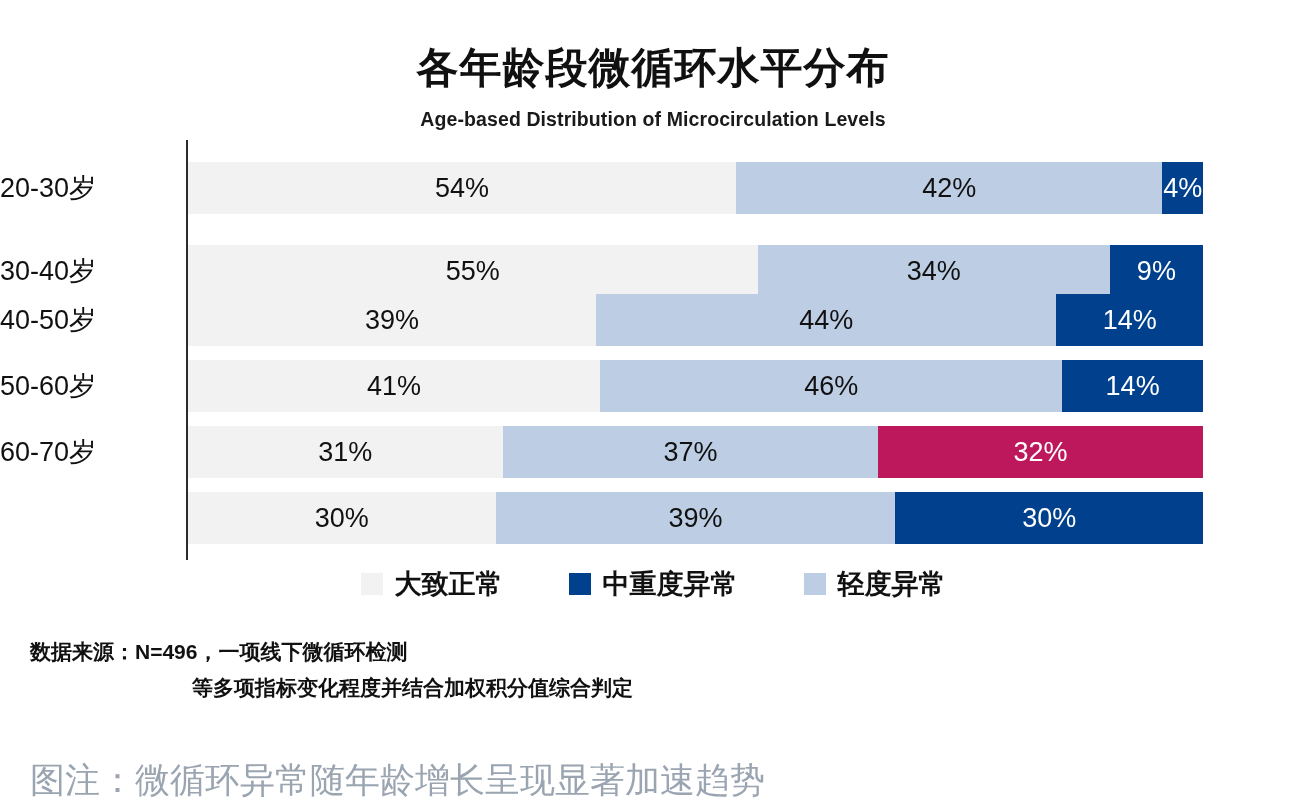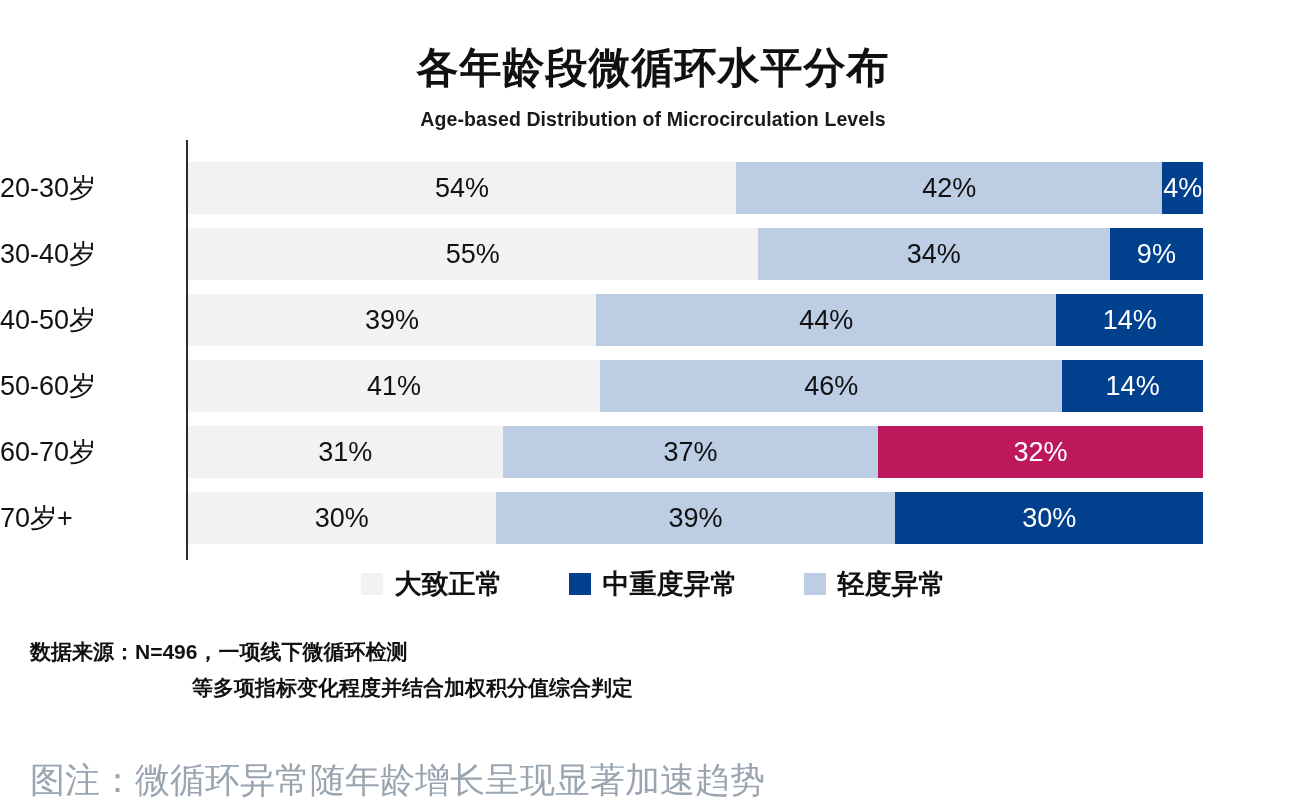--- a/index.html
+++ b/index.html
@@ -180,21 +180,21 @@
             <span>54%</span>
           </div>
           <div class="seg seg-mild" style="width: 42%; background: rgb(189, 206, 228);">
             <span>42%</span>
           </div>
           <div class="seg seg-severe" style="width: 4%; background: rgb(1, 64, 140);">
             <span>4%</span>
           </div>
         </div>
       </div>
-      <div class="bar-row" style="top: 88px;">
+      <div class="bar-row" style="top: 105px;">
         <div class="row-label">30-40岁</div>
         <div class="bar-track">
           <div class="seg seg-normal" style="width: 56.1224%; background: rgb(242, 242, 242);">
             <span>55%</span>
           </div>
           <div class="seg seg-mild" style="width: 34.6939%; background: rgb(189, 206, 228);">
             <span>34%</span>
           </div>
           <div class="seg seg-severe" style="width: 9.18367%; background: rgb(1, 64, 140);">
             <span>9%</span>
@@ -237,21 +237,20 @@
           </div>
           <div class="seg seg-mild" style="width: 37%; background: rgb(189, 206, 228);">
             <span>37%</span>
           </div>
           <div class="seg seg-severe" style="width: 32%; background: #be185d;">
             <span>32%</span>
           </div>
         </div>
       </div>
       <div class="bar-row" style="top: 352px;">
-        <div class="row-label">70岁+</div>
         <div class="bar-track">
           <div class="seg seg-normal" style="width: 30.303%; background: rgb(242, 242, 242);">
             <span>30%</span>
           </div>
           <div class="seg seg-mild" style="width: 39.3939%; background: rgb(189, 206, 228);">
             <span>39%</span>
           </div>
           <div class="seg seg-severe" style="width: 30.303%; background: rgb(1, 64, 140);">
             <span>30%</span>
           </div>

